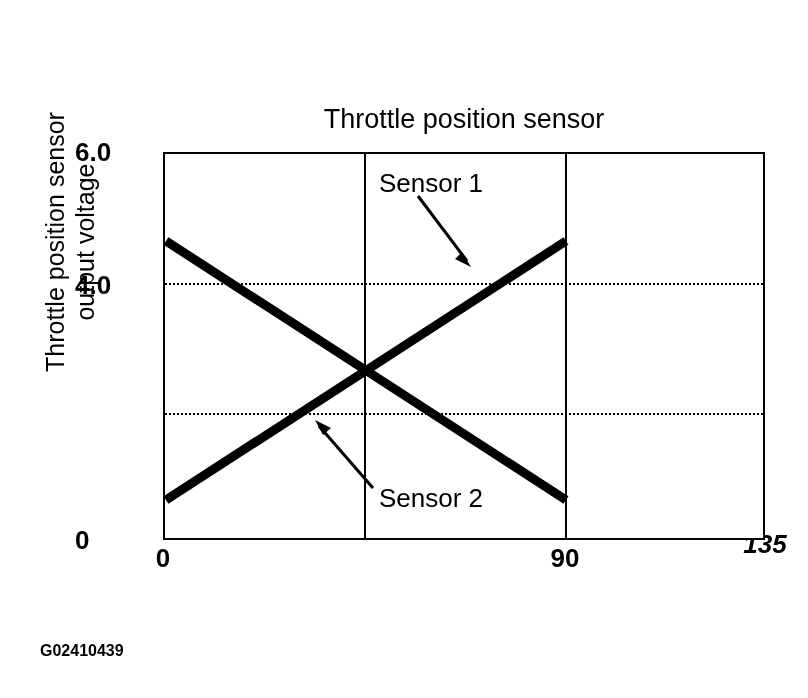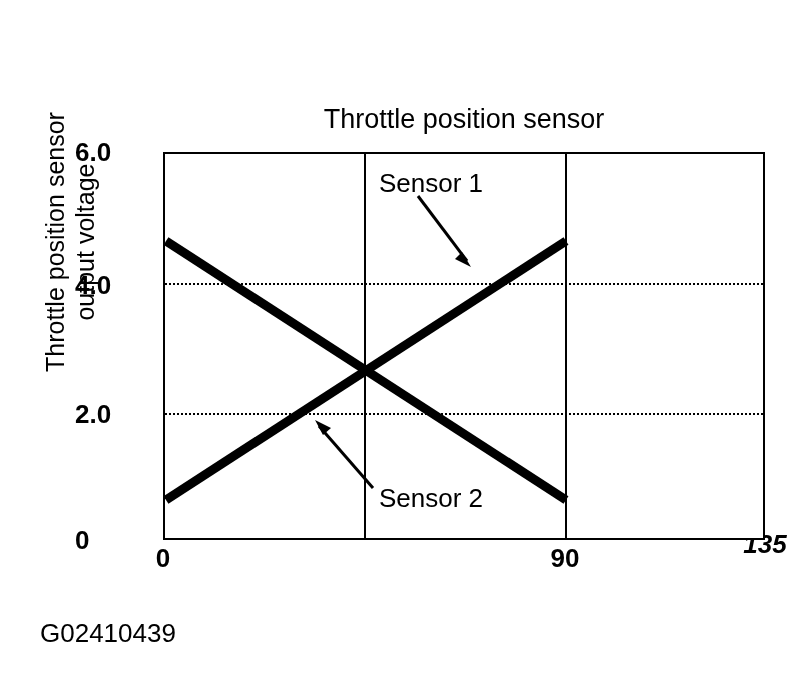--- a/index.html
+++ b/index.html
@@ -110,42 +110,42 @@
     font-size: 26px;
     white-space: nowrap;
   }
   #label-sensor1 { left: 379px; top: 126px; }
   #label-sensor2 { left: 379px; top: 441px; }
 
   
   .figure-id {
     position: absolute;
     left: 40px;
-    top: 576px;
-    font-size: 26px;
+    top: 600px;
+    font-size: 16px;
     white-space: nowrap;
+    font-weight: bold;
   }
 
   svg { display: block; }
 </style>
 </head>
 <body>
 
 <div id="figure">
 
   <div class="chart-title">Throttle position sensor</div>
 
   <div class="yaxis-title">
     <span>Throttle position sensor</span>
     <span class="line2">output voltage</span>
   </div>
 
   <div class="ytick-box" style="left:75px; top:95px;">6.0</div>
   <div class="ytick-box" style="left:75px; top:228px;">4.0</div>
-  <div class="ytick-box" style="left:75px; top:357px;">2.0</div>
   <div class="ytick-box" style="left:75px; top:483px;">0</div>
 
   <div class="xtick-box" style="left:123px; top:501px;">0</div>
   <div class="xtick-box" style="left:525px; top:501px;">90</div>
   <div class="xtick-box" style="left:725px; top:487px;font-style:italic;">135</div>
 
   <div class="plot-area">
 
     <div class="grid-h" style="top:129px;"></div>
     <div class="grid-h" style="top:259px;"></div>

